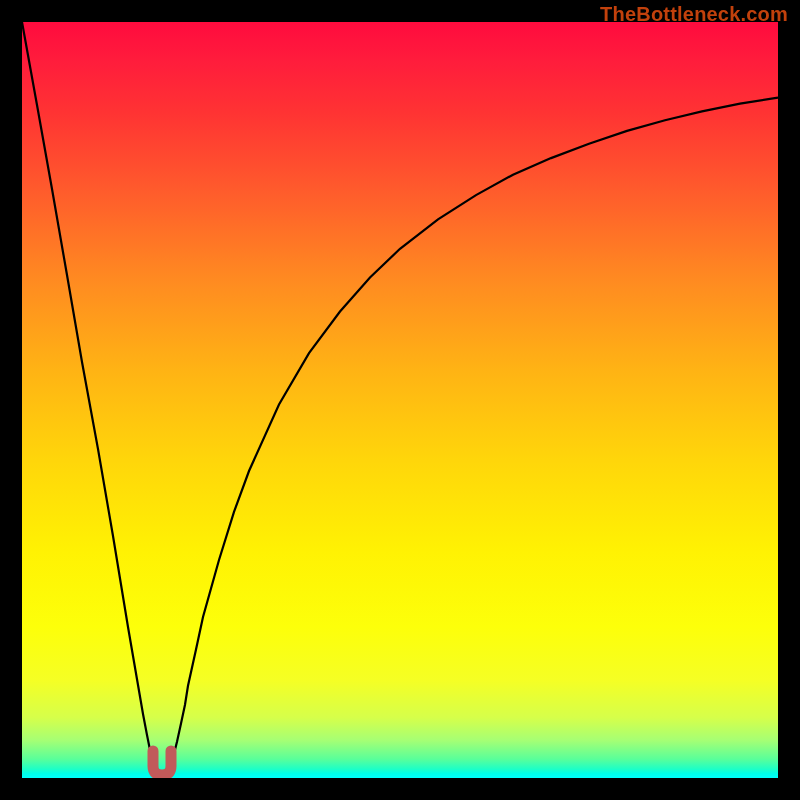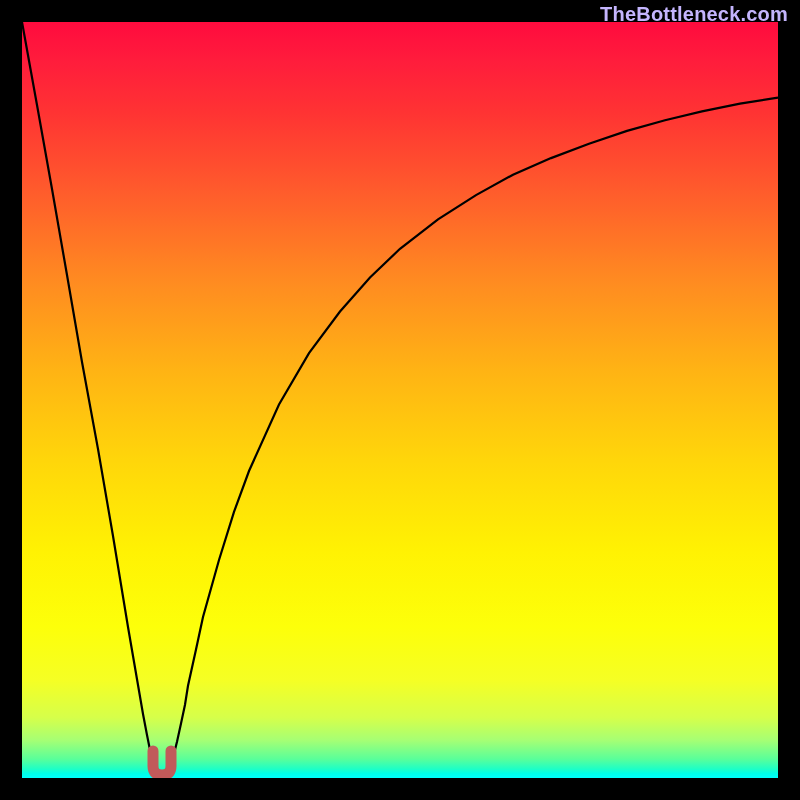--- a/index.html
+++ b/index.html
@@ -47,21 +47,21 @@
     );
   }
   .svg-layer {
     position: absolute;
     inset: 0;
   }
   .watermark {
     position: absolute;
     top: 3px;
     right: 12px;
-    color: #c4b5fd;
+    color: #c2410c;
     font-size: 20px;
     font-weight: 600;
     letter-spacing: 0.2px;
     user-select: none;
   }
 </style>
 </head>
 <body>
 
 <div class="canvas">

